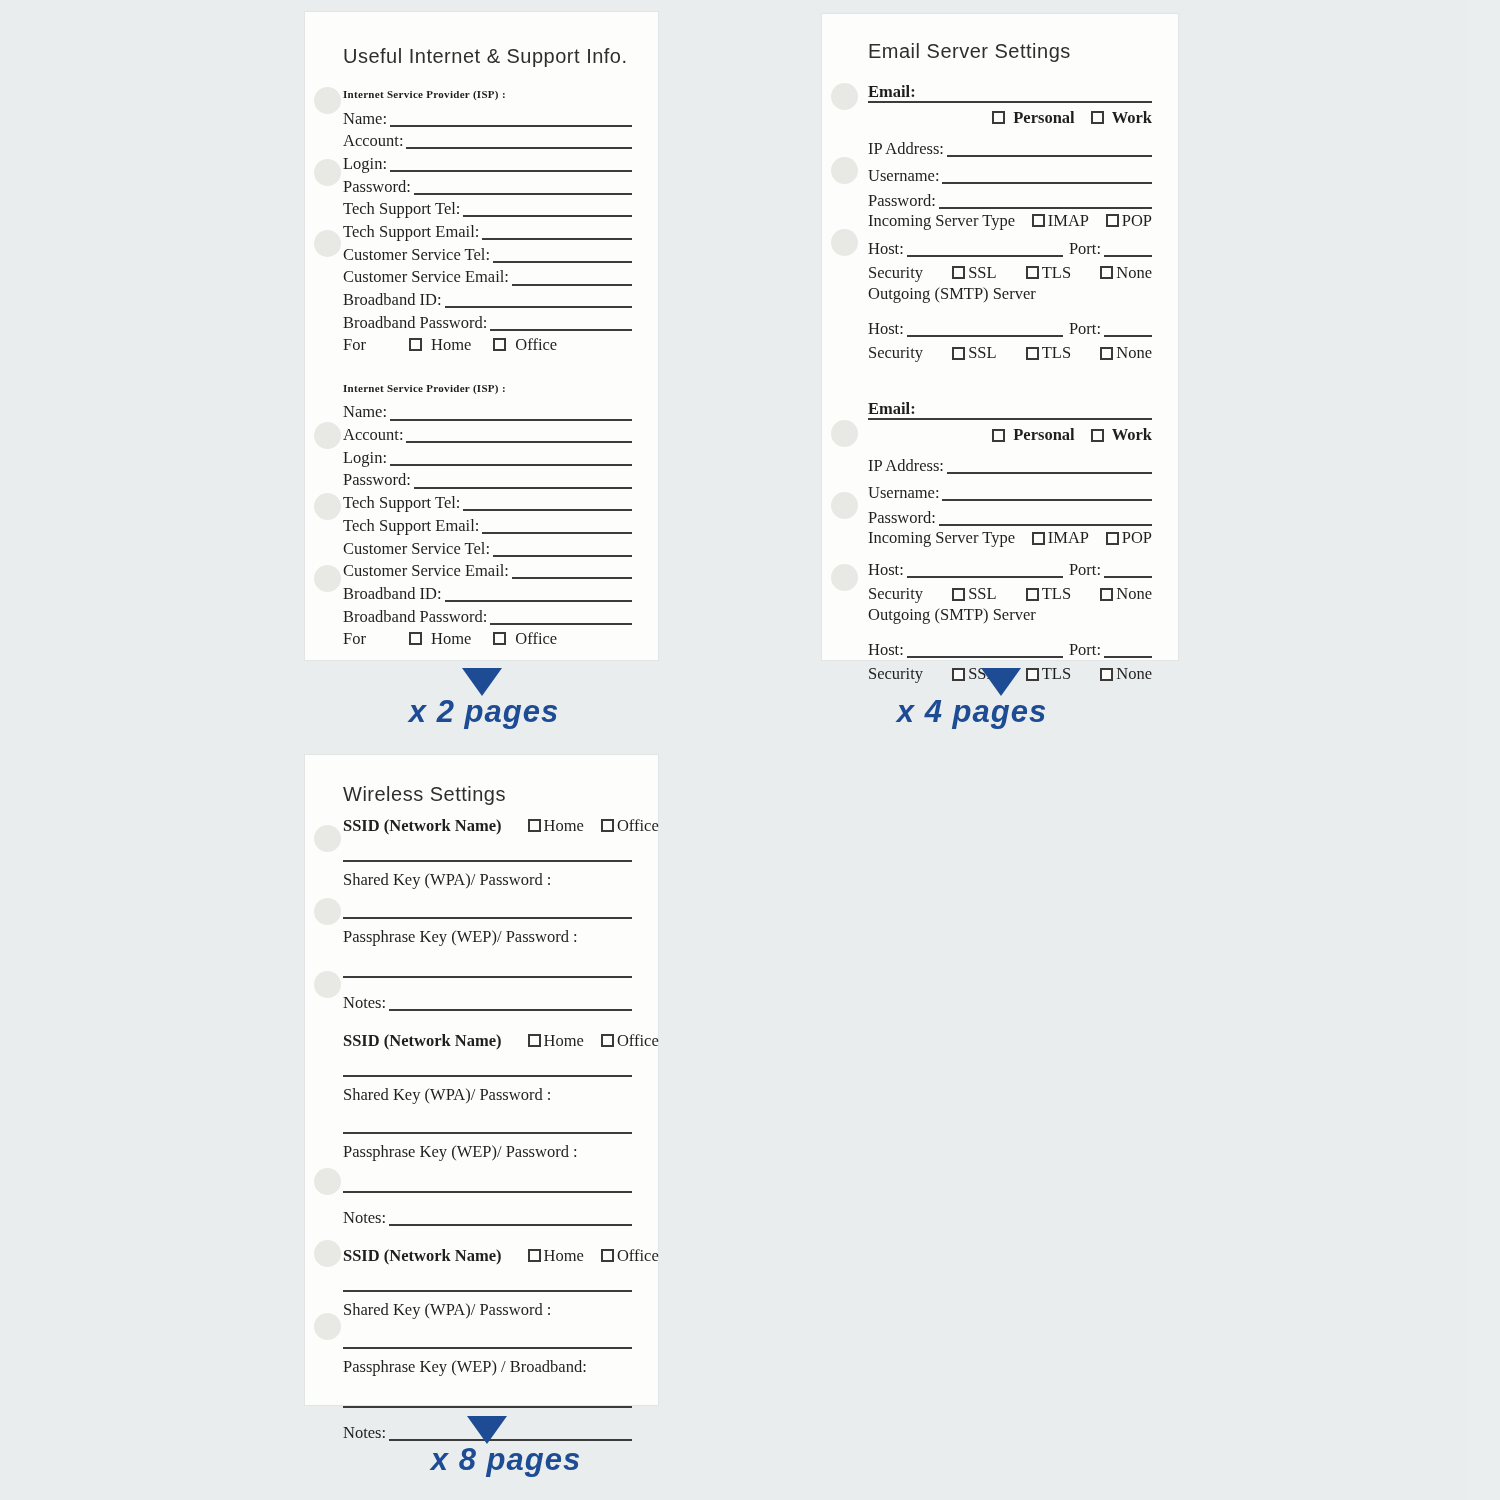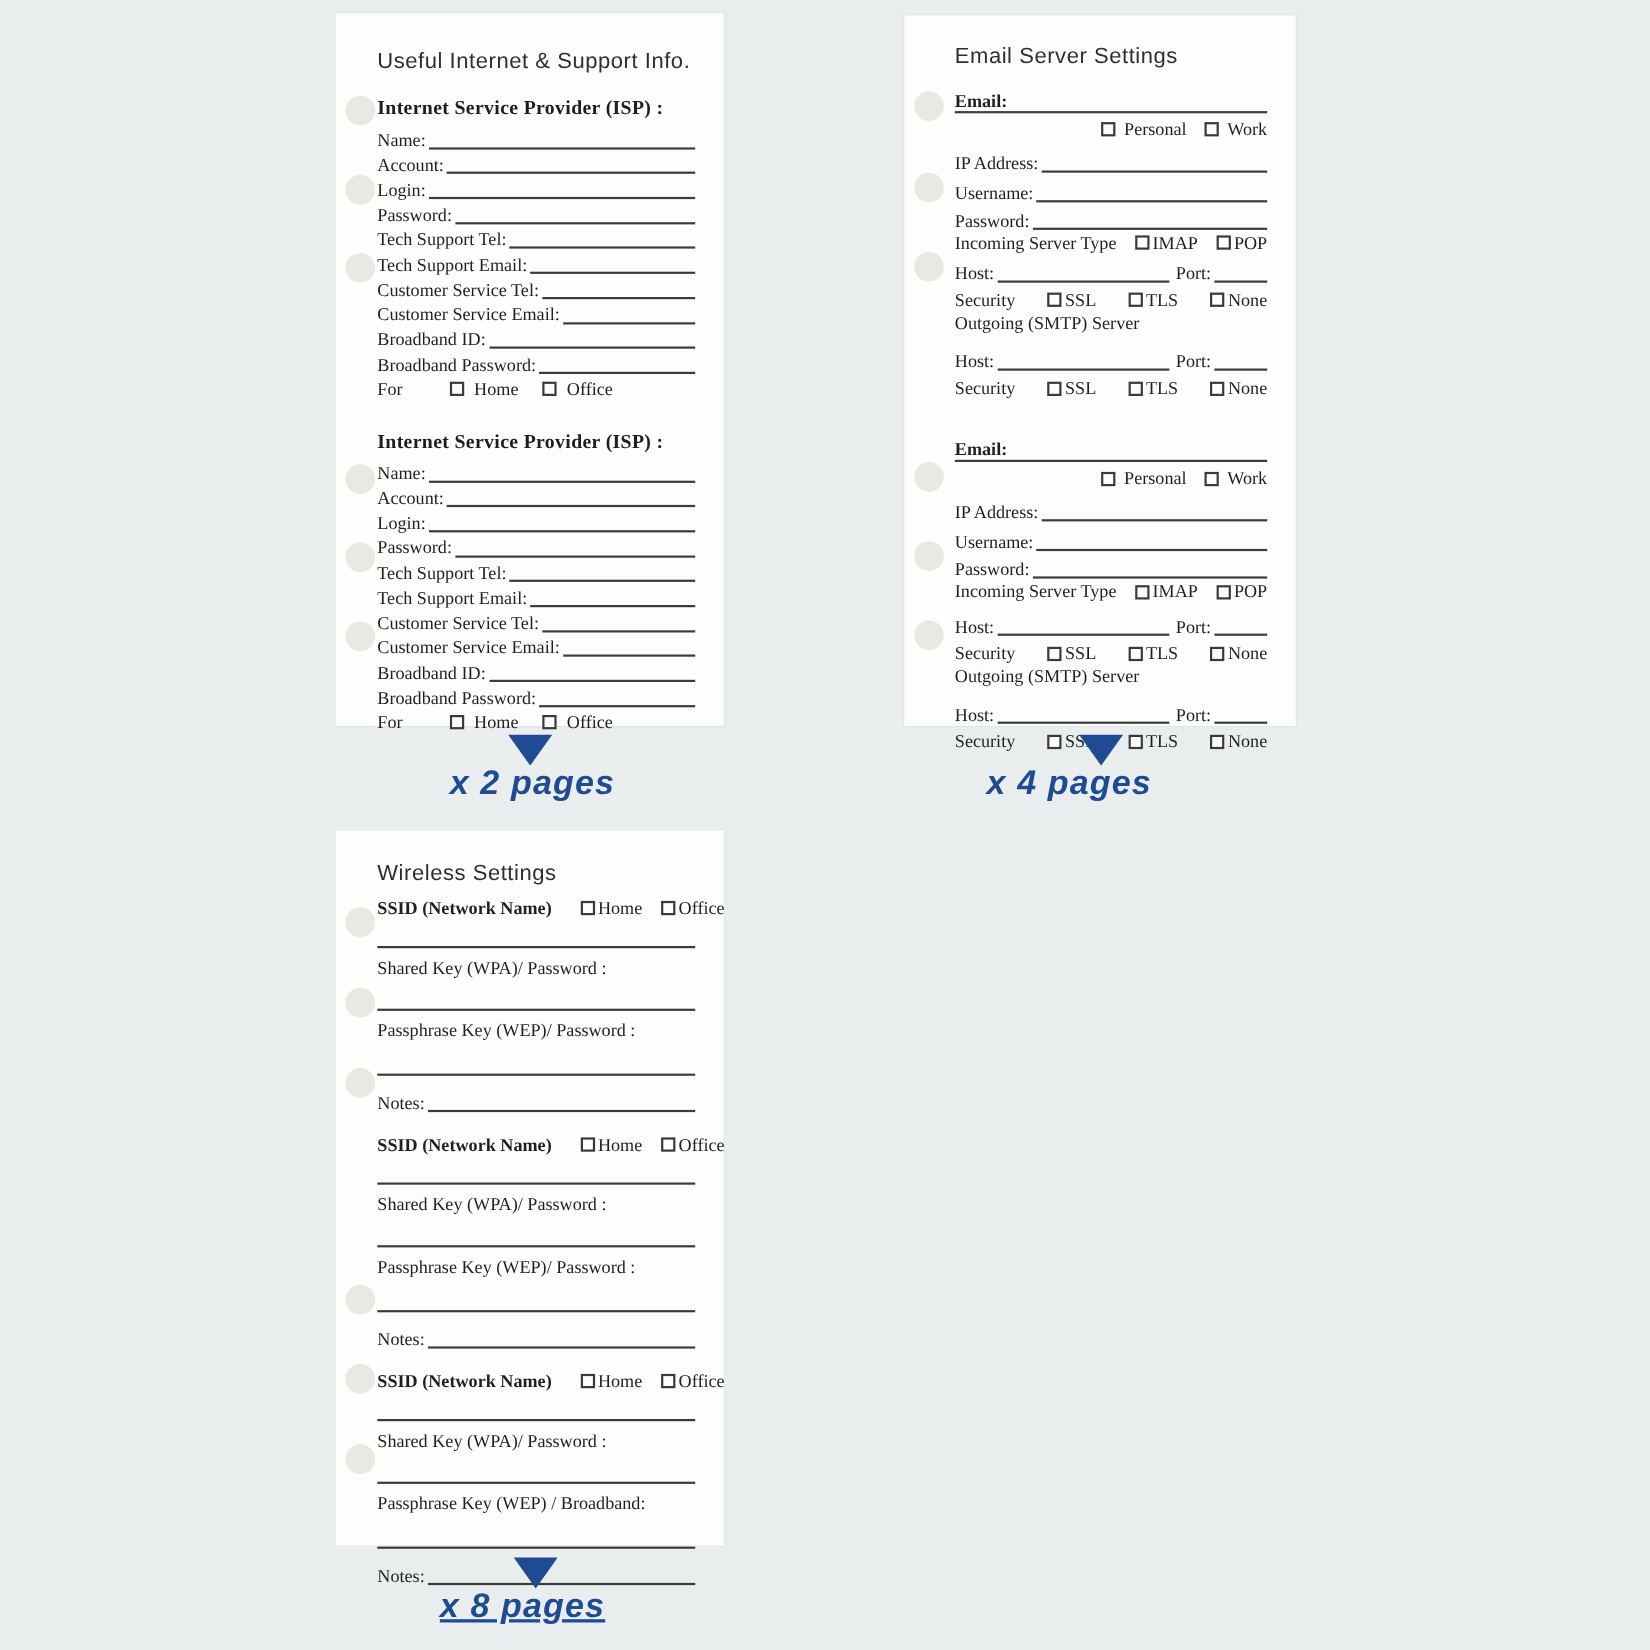--- a/index.html
+++ b/index.html
@@ -4,21 +4,21 @@
 <style>
   html,body{margin:0;padding:0;background:#eaeeee;}
   .canvas{position:relative;width:1468px;height:1500px;background:#e9edee;overflow:hidden;
           font-family:"Liberation Serif", serif;color:#232323;}
   .page{position:absolute;background:#fdfdfb;box-shadow:0 0 0 1px rgba(0,0,0,0.03);}
   .page-inner{position:relative;height:100%;box-sizing:border-box;padding:0 26px 0 38px;}
   .hole{position:absolute;left:9px;width:27px;height:27px;border-radius:50%;
         background:#e8e9e5;}
   .ptitle{font-family:"Liberation Sans", sans-serif;font-size:20px;letter-spacing:0.5px;
           color:#2e2e2e;font-weight:500;margin:0;}
-  .hserif{font-size:18px;font-weight:bold;letter-spacing:0.3px;color:#1d1d1d;margin:0;}
+  .hserif{font-size:11px;font-weight:bold;letter-spacing:0.3px;color:#1d1d1d;margin:0;}
   .frow{display:flex;align-items:flex-end;}
   .lbl{font-size:16.5px;white-space:nowrap;line-height:1.1;color:#1f1f1f;}
   .b{font-weight:bold;}
   .uline{flex:1 1 auto;border-bottom:2px solid #3c3c3c;margin-left:3px;height:0;align-self:flex-end;margin-bottom:1px;}
   .uline.short{flex:0 0 48px;}
   .cb{display:inline-block;width:13px;height:13px;border:2px solid #3a3a3a;background:#fdfdfb;
       box-sizing:border-box;flex:0 0 auto;}
   .cbg{display:inline-flex;align-items:center;}
   .cbg .lbl{margin-left:3px;}
   .arrow{position:absolute;width:0;height:0;border-left:20px solid transparent;
@@ -28,21 +28,21 @@
   
   .isp .frow{height:22.7px;}
   .isp .forrow{display:flex;align-items:center;height:20px;margin-top:3px;}
   .isp .forrow .forlbl{width:66px;font-family:Liberation Serif, serif;}
   .isp .forrow .cbg{margin-right:22px;}
   .isp .forrow .cbg .lbl{margin-left:9px;}
   
   .em .frow{height:24px;}
   .cbrow{display:flex;justify-content:flex-end;align-items:center;height:20px;margin-top:5px;}
   .cbrow .cbg{margin-left:16px;}
-  .cbrow .cbg .lbl{margin-left:8px;}
+  .cbrow .cbg .lbl{margin-left:8px;font-weight:bold;}
   .spread{display:flex;align-items:center;height:22px;}
   .spread .cbg{margin-left:auto;padding-left:16px;}
   .hostrow{display:flex;align-items:flex-end;height:24px;}
   .hostrow .plbl{margin-left:6px;}
   
   .wl .ssidrow{display:flex;align-items:center;height:26px;}
   .wl .ssidrow .cbg{margin-left:26px;}
   .wl .wline{border-bottom:2px solid #3c3c3c;height:0;margin-top:21px;}
   .wl .wlabel{margin-top:9px;height:22px;}
   .wl .notesrow{height:24px;margin-top:10px;}
@@ -435,15 +435,15 @@
         <div class="wline" style="margin-top:26px"></div>
         <div class="frow notesrow">
             <span class="lbl">Notes:</span>
             <span class="uline"></span>
           </div>
       </div>
     </div>
   </section>
 
   <div class="arrow" style="left:467px;top:1416px;"></div>
-  <div class="count" style="left:475px;top:1442px;text-decoration:underline;">x 8 pages</div>
+  <div class="count" style="left:506px;top:1442px;">x 8 pages</div>
 
 </div>
 
 </body></html>

